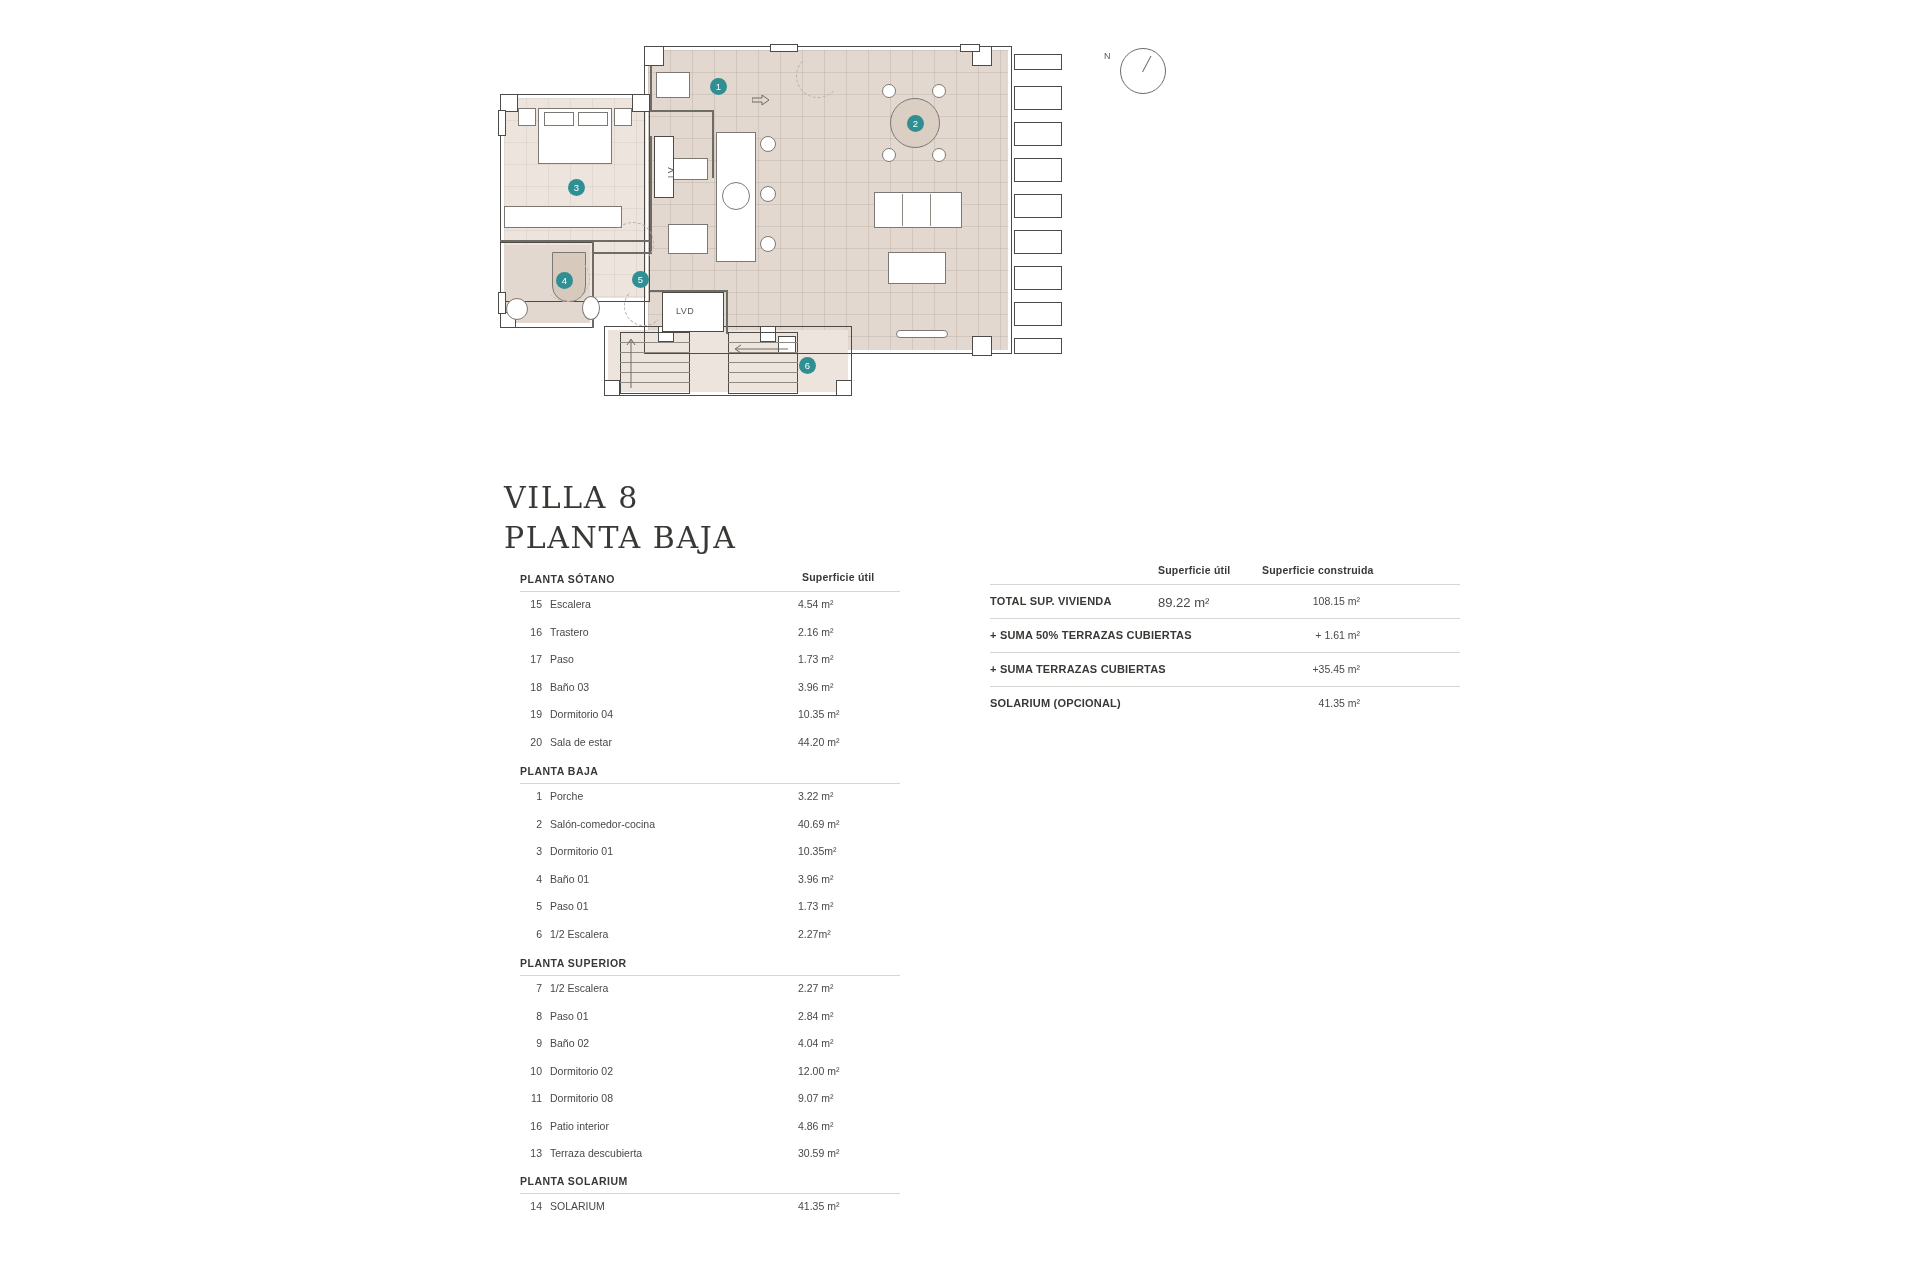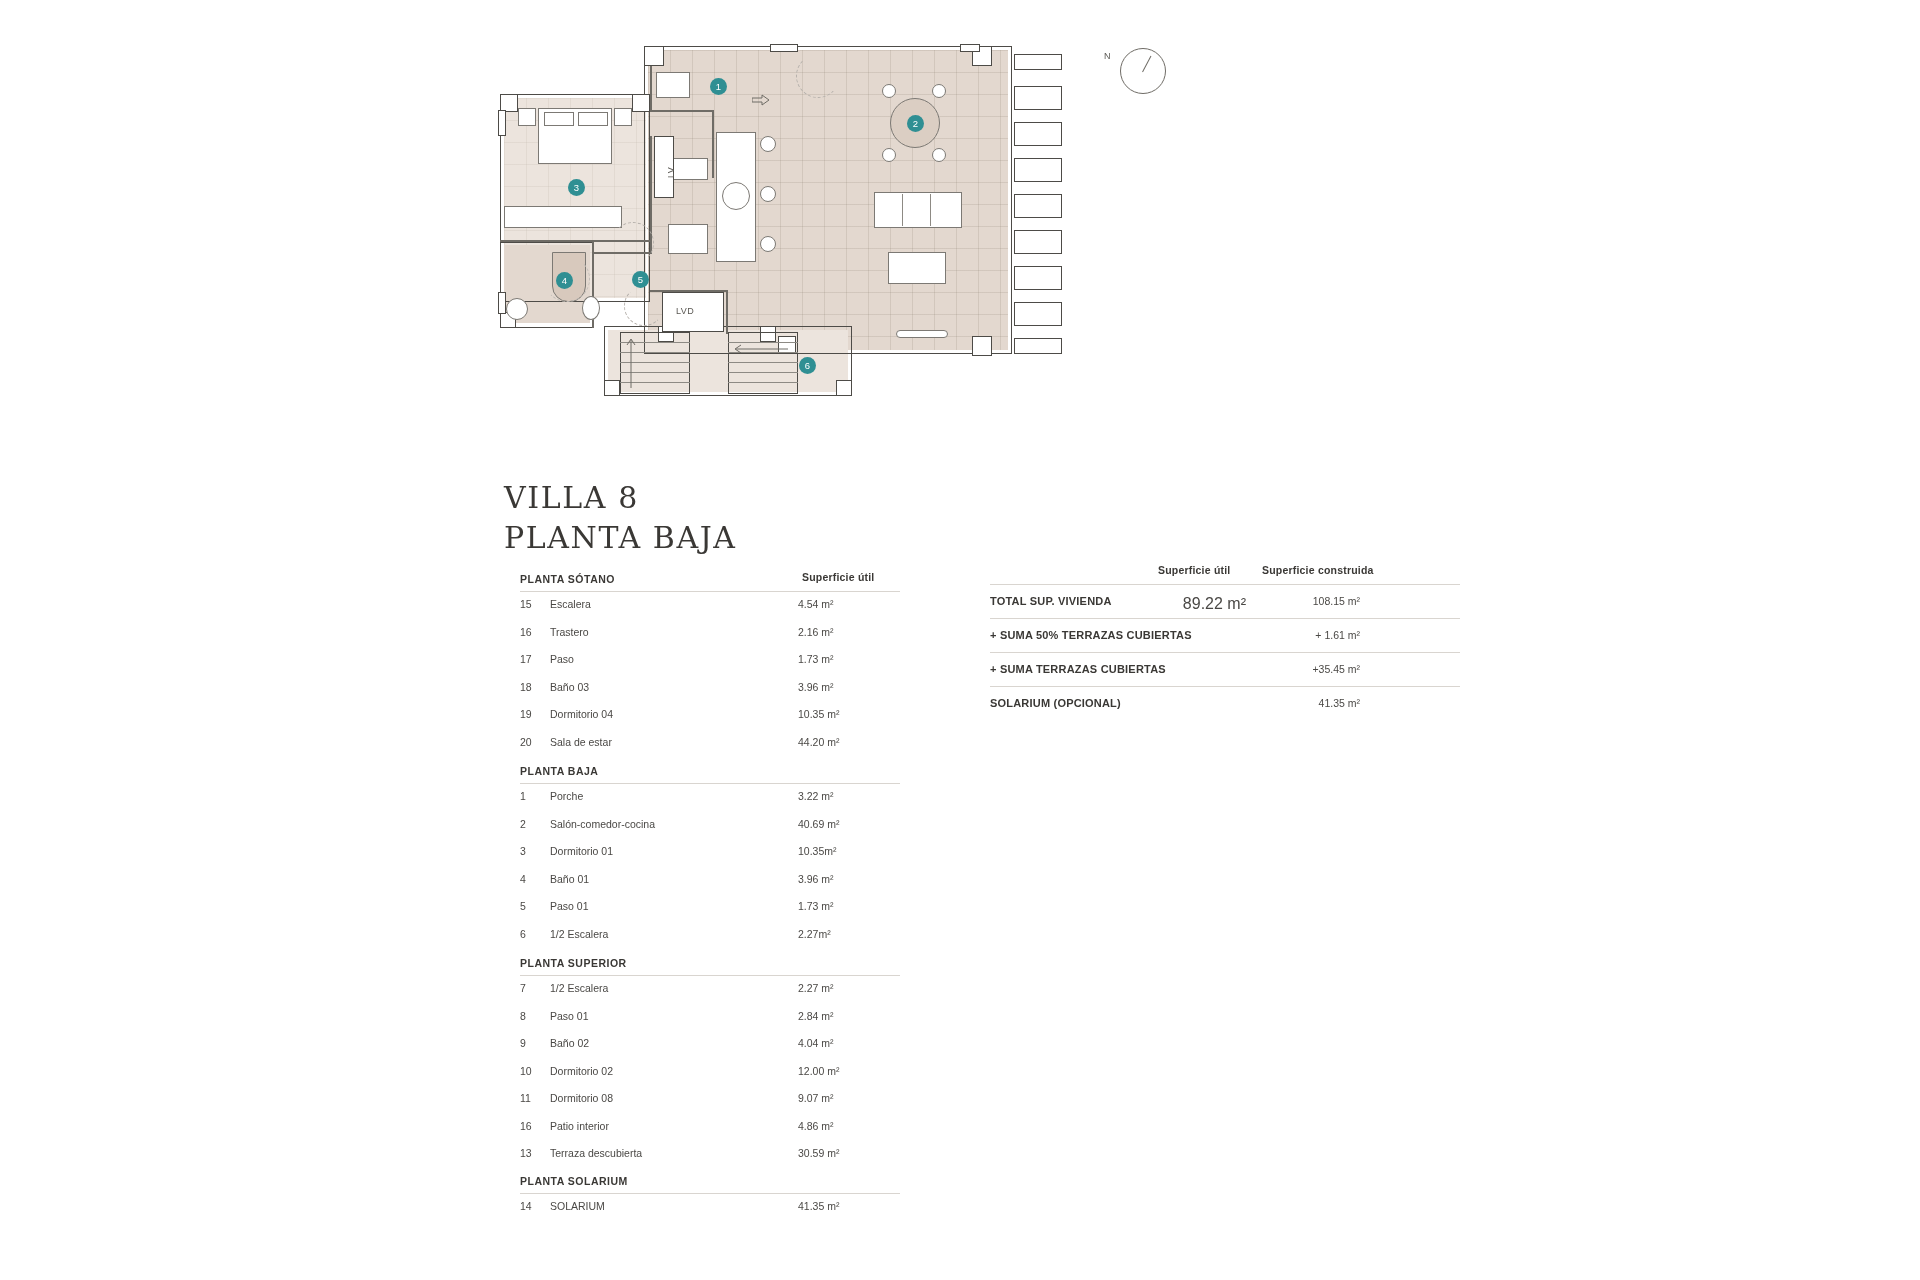--- a/index.html
+++ b/index.html
@@ -61,30 +61,30 @@
 
   .secHead {
     font-size:10.5px; font-weight:bold; letter-spacing:.5px; color:#3a3835;
     padding:0 0 6px 0; border-bottom:1px solid #d9d5d0;
   }
   .colHead {
     position:absolute; font-size:10.5px; font-weight:bold; color:#3a3835; letter-spacing:.2px;
   }
   .rowList { margin:0; padding:0; list-style:none; }
   .row { position:relative; height:27.5px; }
-  .row .num  { position:absolute; left:0;   top:6px; width:22px; text-align:left; font-size:10.5px; color:#4a4845; }
+  .row .num  { position:absolute; left:0;   top:6px; width:22px; text-align:right; font-size:10.5px; color:#4a4845; }
   .row .name { position:absolute; left:30px;top:6px; font-size:10.5px; color:#4a4845; }
   .row .val  { position:absolute; left:278px;top:6px; width:90px; font-size:10.5px; color:#4a4845; }
 
   
   .rtHeadRow { position:relative; height:16px; }
   .rt { position:relative; }
   .rtRow { position:relative; height:33px; border-bottom:1px solid #d9d5d0; }
   .rtRow .lbl { position:absolute; left:0; top:10px; font-size:11px; font-weight:bold; color:#3a3835; letter-spacing:.2px; }
-  .rtRow .v1  { position:absolute; left:168px; top:10px; width:88px; text-align:right; font-size:16px; color:#4a4845; }
+  .rtRow .v1  { position:absolute; left:168px; top:10px; width:88px; font-size:13px; color:#4a4845; }
   .rtRow .v2  { position:absolute; left:272px; top:10px; width:98px; text-align:right; font-size:10.5px; color:#4a4845; }
   .rtTopLine { border-top:1px solid #d9d5d0; }
 </style>
 </head>
 <body>
 
 <div class="sheet">
 
   <div class="plan">
 

